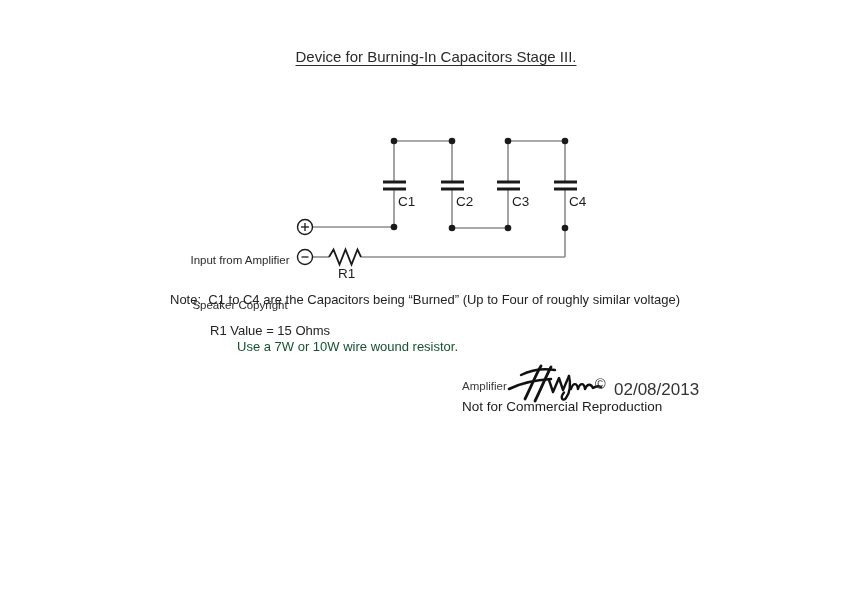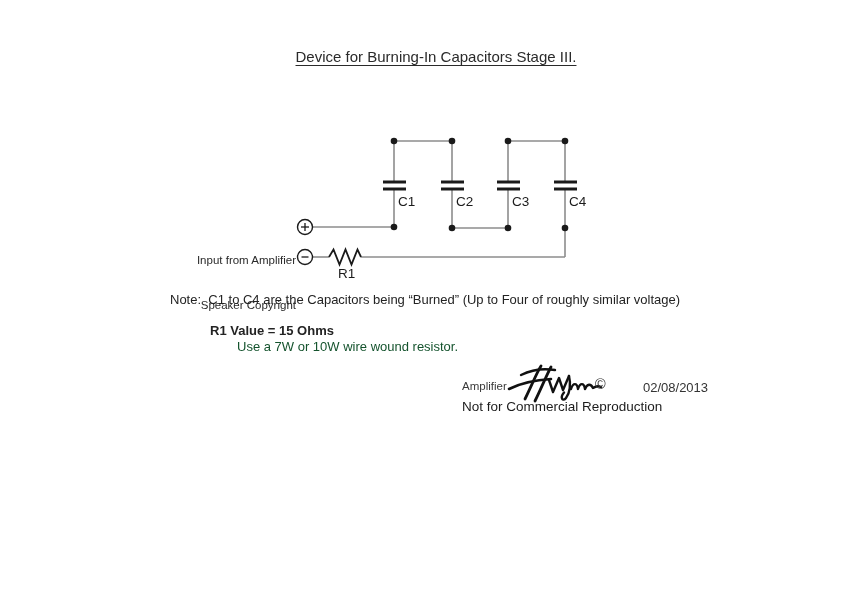--- a/index.html
+++ b/index.html
@@ -17,50 +17,50 @@
     transform: translateX(-50%);
     font-size: 15px; color: #2a2a2a;
     text-decoration: underline;
     text-underline-offset: 3px;
     white-space: pre;
   }
 
   .input-label {
     position: absolute; left: 184px; top: 223px; width: 112px;
     font-size: 11.5px; line-height: 15px; color: #2a2a2a;
-    text-align: right; white-space: pre;
+    text-align: center; white-space: pre;
   }
 
   .circuit { position: absolute; left: 280px; top: 118px; }
 
   .note {
     position: absolute; left: 170px; top: 292px;
     font-size: 13px; color: #232323; white-space: pre;
   }
   .r1value {
     position: absolute; left: 210px; top: 323px;
-    font-size: 13px; color: #232323; white-space: pre; font-weight: bold;
+    font-size: 13px; color: #232323; white-space: pre;
   }
   .r1use {
     position: absolute; left: 237px; top: 339px;
     font-size: 13px; color: #14532d; white-space: pre;
   }
 
   .copyright-label {
     position: absolute; left: 462px; top: 380px;
     font-size: 11.5px; color: #3a3a3a; white-space: pre;
   }
   .signature { position: absolute; left: 505px; top: 362px; }
   .copyright-symbol {
     position: absolute; left: 595px; top: 376px;
     font-size: 14.5px; color: #333333;
   }
   .copyright-date {
     position: absolute; left: 614px; top: 380px;
-    font-size: 13px; color: #333333; white-space: pre; margin-left: 29px;
+    font-size: 17px; color: #333333; white-space: pre;
   }
   .reproduction-notice {
     position: absolute; left: 462px; top: 399px;
     font-size: 13.5px; color: #1c1c1c; white-space: pre; text-align: right;
   }
 
   svg text { font-family: "Liberation Sans", sans-serif; }
 </style>
 </head>
 <body>

